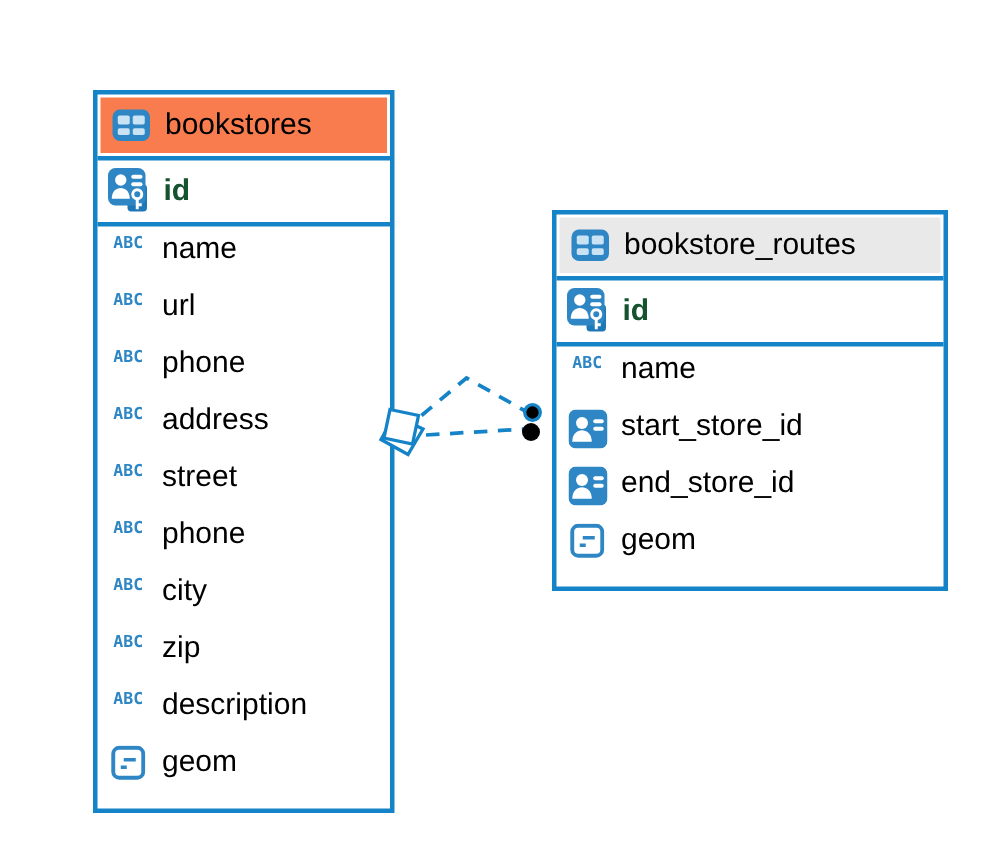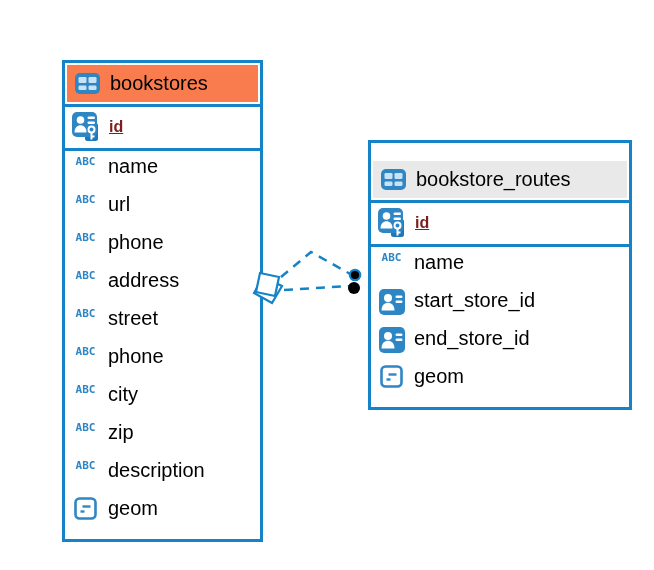--- a/index.html
+++ b/index.html
@@ -9,25 +9,25 @@
     --gray:#E9E9E9;
   }
   html,body{margin:0;padding:0;}
   body{font-family:"Liberation Sans",sans-serif;background:#fff;}
   .canvas{position:relative;width:654px;height:570px;background:#fff;overflow:hidden;}
 
   .er-table{position:absolute;background:#fff;border:3px solid var(--blue);box-sizing:border-box;}
   .hdr{border-bottom:3px solid var(--blue);padding:2px;}
   .hdr-fill{display:flex;align-items:center;gap:9px;padding:7px 7px;}
   .hdr-fill.orange{background:var(--orange);text-align:center;}
-  .hdr-fill.gray{background:var(--gray);margin-top:16px;}
+  .hdr-fill.gray{background:var(--gray);}
   .tbl-name{font-size:20px;font-weight:500;color:#000;white-space:nowrap;}
 
   .pk-row{display:flex;align-items:center;gap:9px;padding:5px 7px 6px 7px;border-bottom:3px solid var(--blue);}
-  .pk-name{font-size:16px;font-weight:bold;color:#7f1d1d;text-decoration:underline;}
+  .pk-name{font-size:20px;font-weight:bold;color:#14532d;}
 
   .rows{padding:4px 0;}
   .f-row{height:38px;display:flex;align-items:flex-start;gap:9px;padding:0 7px;}
   .f-name{font-size:20px;color:#000;white-space:nowrap;}
 
   .abc{display:inline-block;width:27px;text-align:center;font-family:"DejaVu Sans Mono",monospace;
        font-size:11px;font-weight:800;color:var(--icon-blue);letter-spacing:0px;flex:0 0 27px;}
   .icon-box{display:inline-flex;align-items:center;justify-content:center;flex:0 0 auto;}
 
   svg{display:block;}

